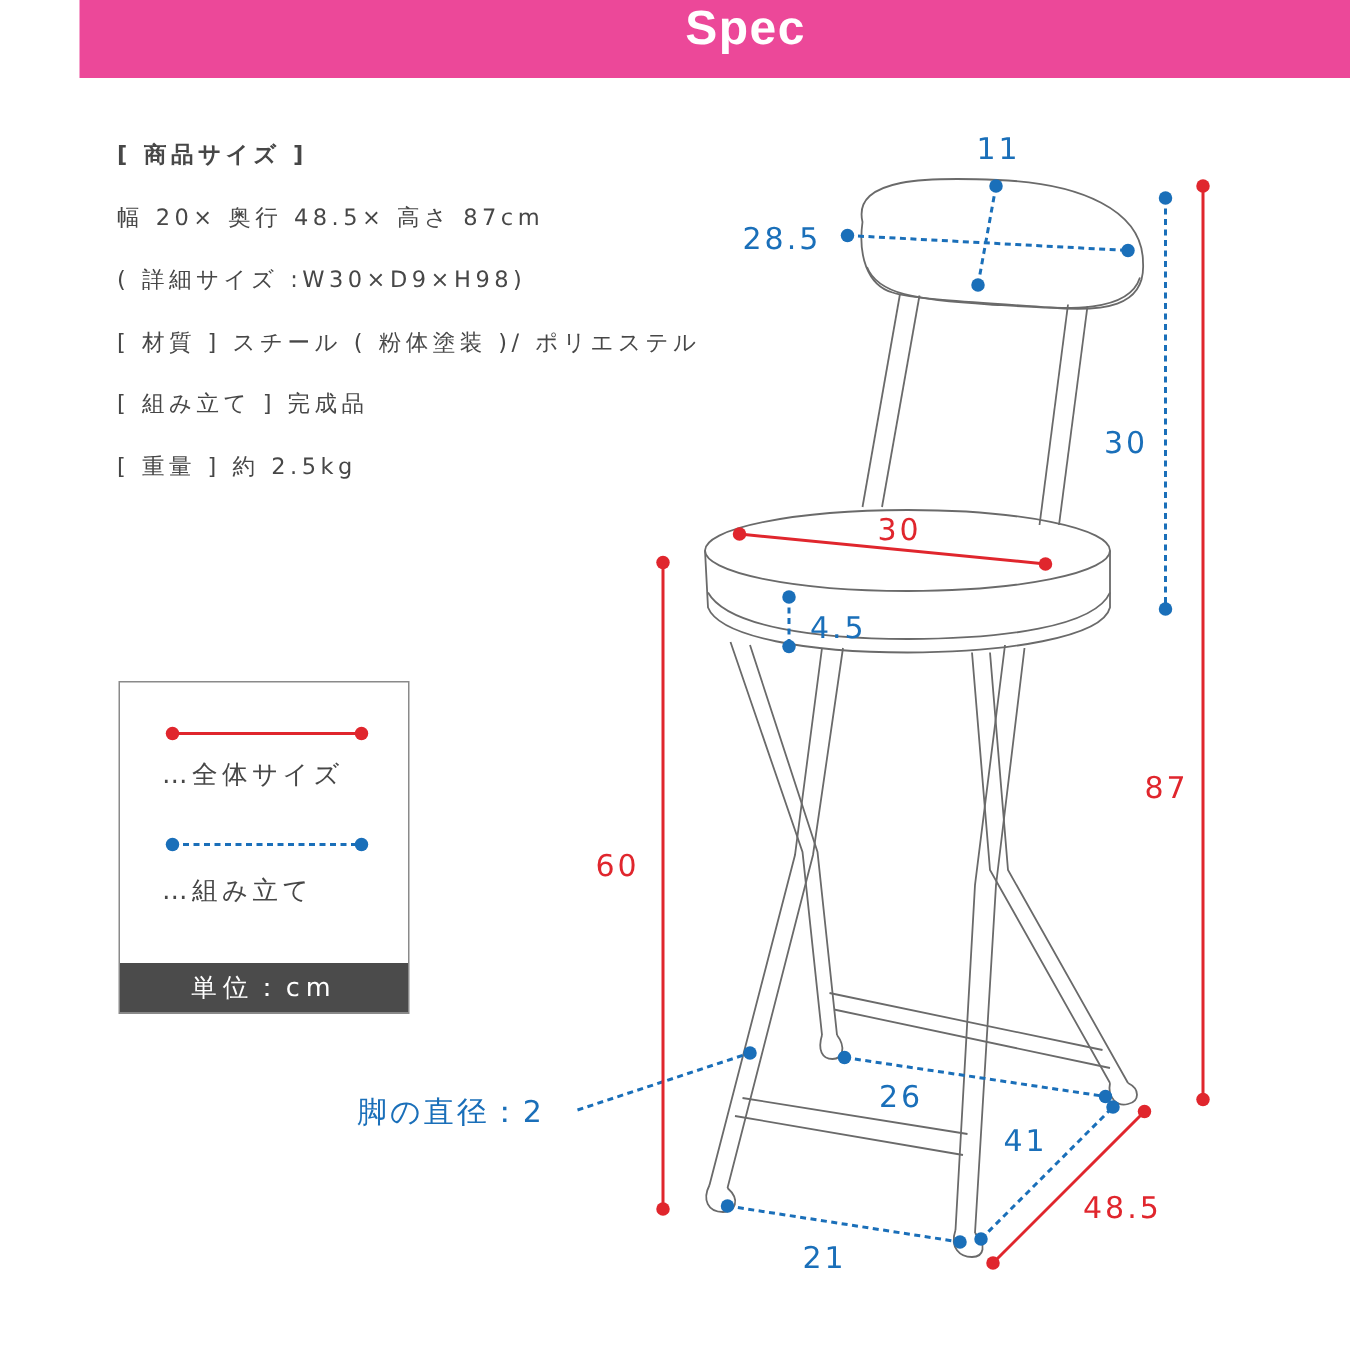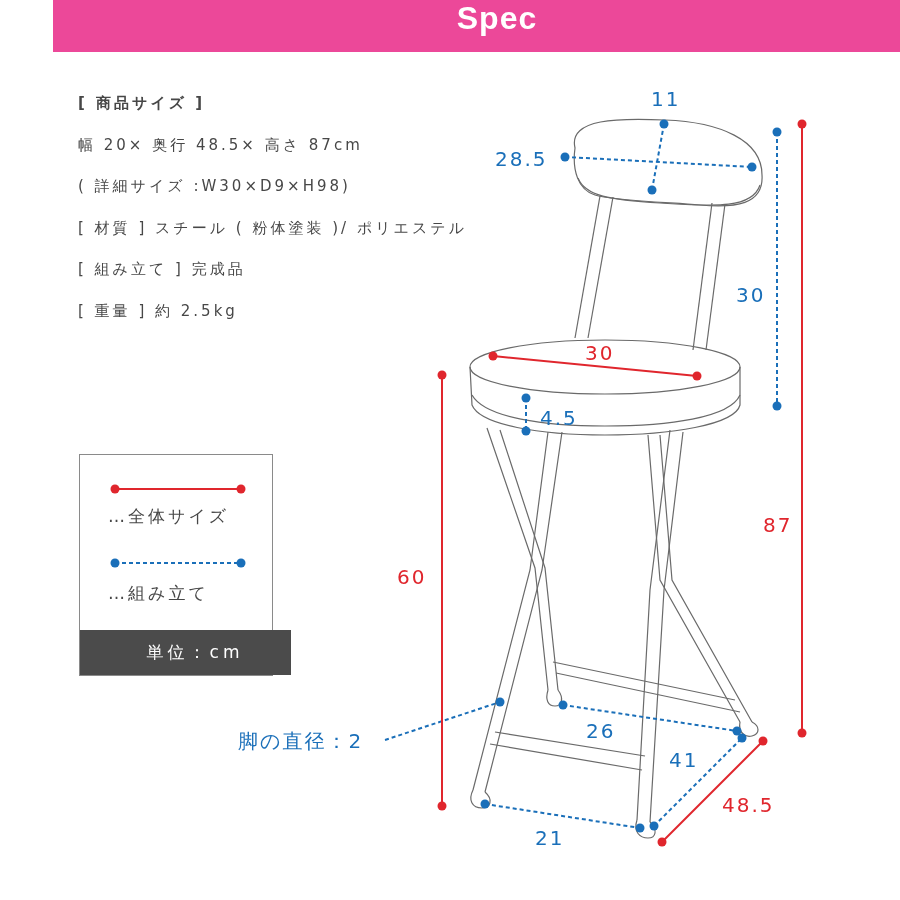--- a/index.html
+++ b/index.html
@@ -4,21 +4,21 @@
 <style>
   html,body{margin:0;padding:0;background:#ffffff;}
   body{width:900px;height:900px;position:relative;overflow:hidden;font-family:"DejaVu Sans","Liberation Sans",sans-serif;color:#444;}
   .header{position:absolute;left:53px;top:0;width:888px;height:52px;background:#ec4899;display:flex;align-items:flex-start;justify-content:center;}
   .header-title{color:#fff;font-family:"Liberation Sans","DejaVu Sans",sans-serif;font-weight:bold;font-size:32px;letter-spacing:1px;}
   .specs{position:absolute;left:78px;top:88px;}
   .spec-line{font-size:15px;letter-spacing:3px;height:41.5px;line-height:30px;color:#474747;white-space:nowrap;}
   .spec-line.bold{font-weight:bold;}
   .legend{position:absolute;left:79px;top:454px;width:194px;height:222px;border:1px solid #8a8a8a;box-sizing:border-box;background:#fff;}
   .legend-label{position:absolute;left:28px;font-size:17px;letter-spacing:3px;color:#474747;white-space:nowrap;}
-  .legend-footer{position:absolute;left:0;bottom:0;width:100%;height:45px;background:#4b4b4b;color:#fff;font-size:17px;letter-spacing:4px;display:flex;align-items:center;justify-content:center;padding-left:19px;}
+  .legend-footer{position:absolute;left:0;bottom:0;width:100%;height:33px;background:#4b4b4b;color:#fff;font-size:17px;letter-spacing:4px;display:flex;align-items:center;justify-content:center;}
   svg.diagram{position:absolute;left:0;top:0;}
   .dim-red{fill:#e0262d;}
   .dim-blue{fill:#1a6fb9;}
   .dim-text{font-family:"DejaVu Sans","Liberation Sans",sans-serif;font-size:20px;letter-spacing:2px;}
 </style>
 </head>
 <body>
 
 <div class="header">
   <span class="header-title">Spec</span>

